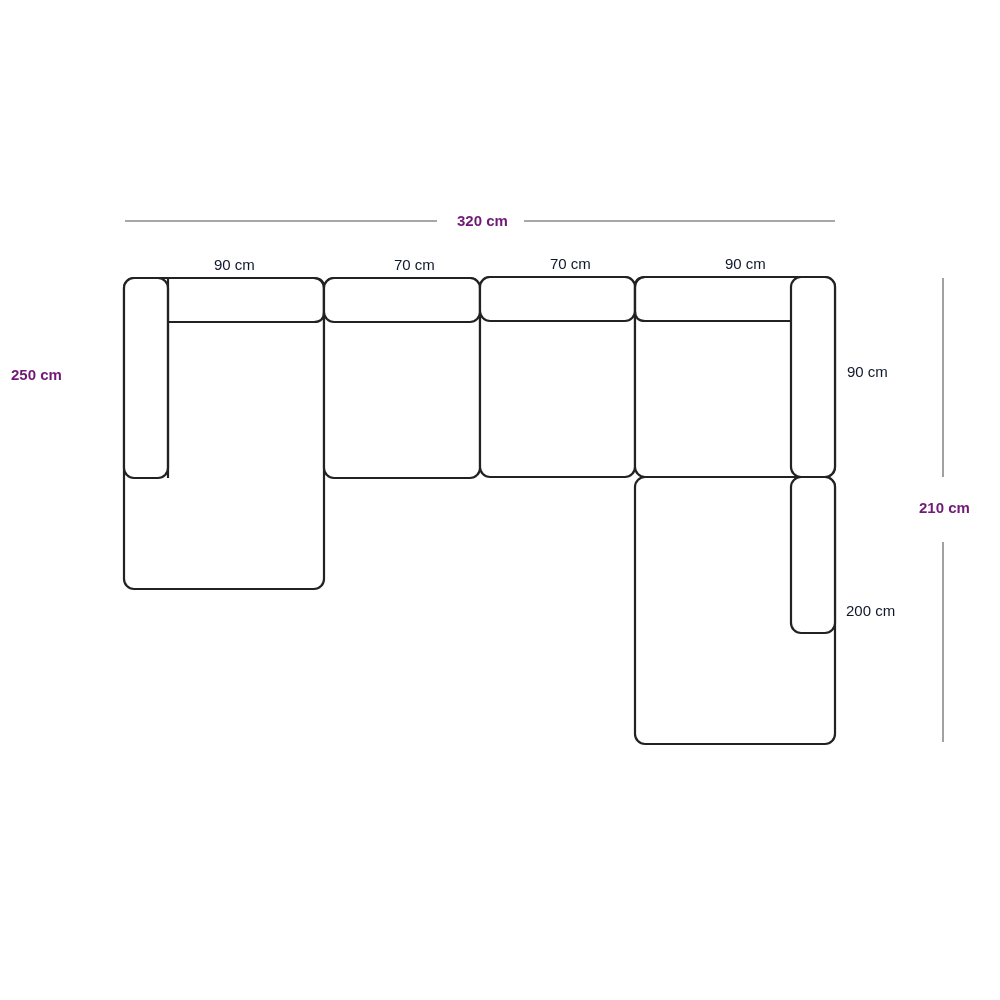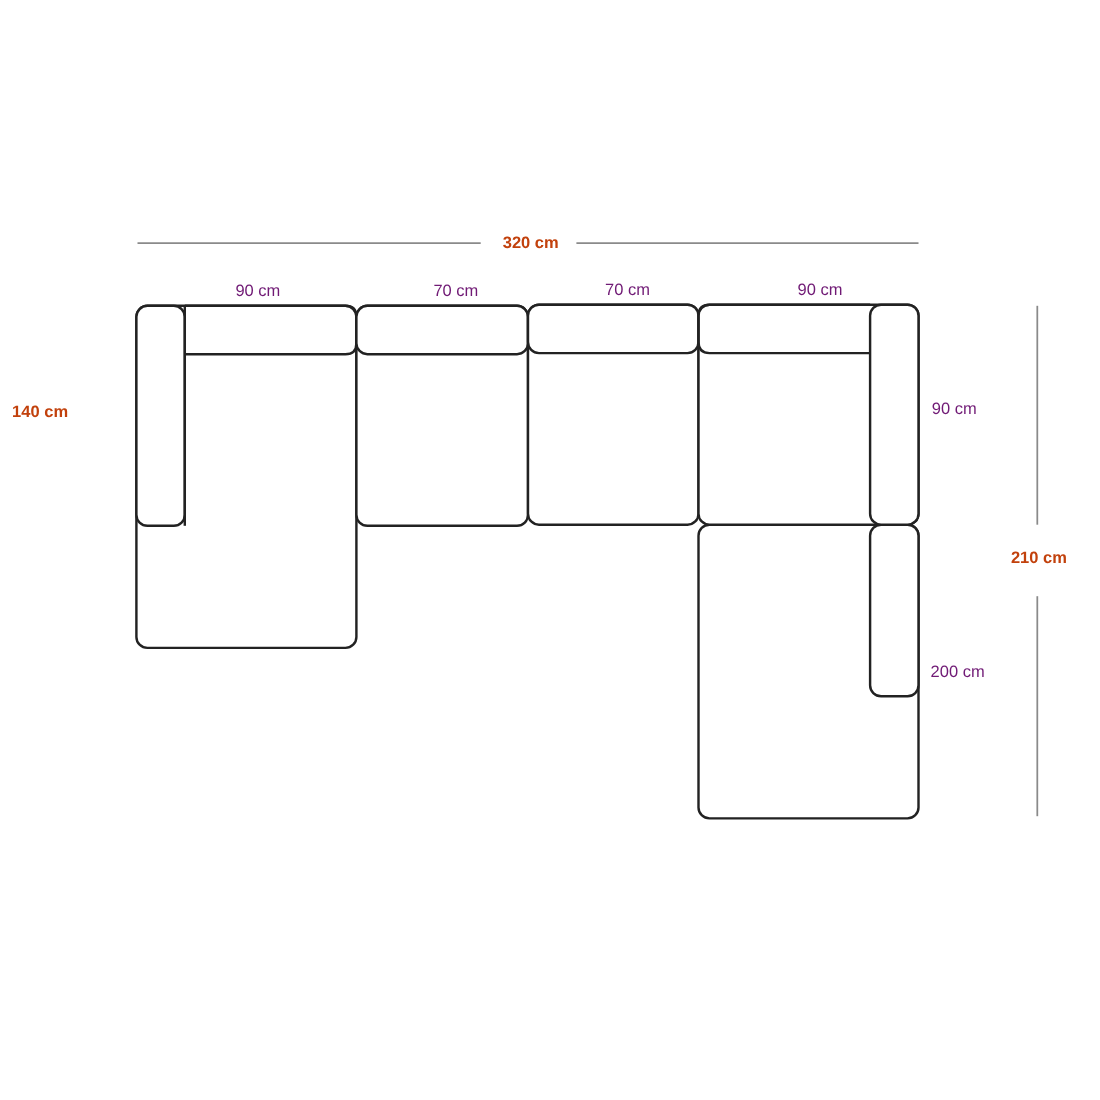--- a/index.html
+++ b/index.html
@@ -31,27 +31,27 @@
       stroke: #222222;
       stroke-width: 2.2;
     }
     .dim-line {
       stroke: #8a8a8a;
       stroke-width: 1.6;
     }
     .label {
       position: absolute;
       font-size: 15px;
-      color: #701a75;
+      color: #0f172a;
       white-space: nowrap;
       line-height: 1;
     }
     .label.bold {
       font-weight: bold;
-      color: #c2410c;
+      color: #701a75;
     }
   </style>
 </head>
 <body>
 
 <svg id="diagram" viewBox="0 0 1000 1000" xmlns="http://www.w3.org/2000/svg">
 
   <g>
     <line class="dim-line" x1="125" y1="221" x2="437" y2="221"></line>
     <line class="dim-line" x1="524" y1="221" x2="835" y2="221"></line>
@@ -85,21 +85,21 @@
   </g>
 
   <g>
     <rect class="outline" x="635" y="277" width="200" height="200" rx="10" ry="10"></rect>
     <path class="inner" d="M791 321 L645 321 Q635 321 635 311 L635 287 Q635 277 645 277 L791 277"></path>
     <rect class="outline" x="791" y="277" width="44" height="200" rx="10" ry="10"></rect>
   </g>
 </svg>
 
 <div class="label bold" style="left:457px; top:213px;">320 cm</div>
-<div class="label bold" style="left:11px; top:367px;">140 cm</div>
+<div class="label bold" style="left:11px; top:367px;">250 cm</div>
 <div class="label bold" style="left:919px; top:500px;">210 cm</div>
 
 <div class="label" style="left:214px; top:257px;">90 cm</div>
 <div class="label" style="left:394px; top:257px;">70 cm</div>
 <div class="label" style="left:550px; top:256px;">70 cm</div>
 <div class="label" style="left:725px; top:256px;">90 cm</div>
 <div class="label" style="left:847px; top:364px;">90 cm</div>
 <div class="label" style="left:846px; top:603px;">200 cm</div>
 
 </body></html>

